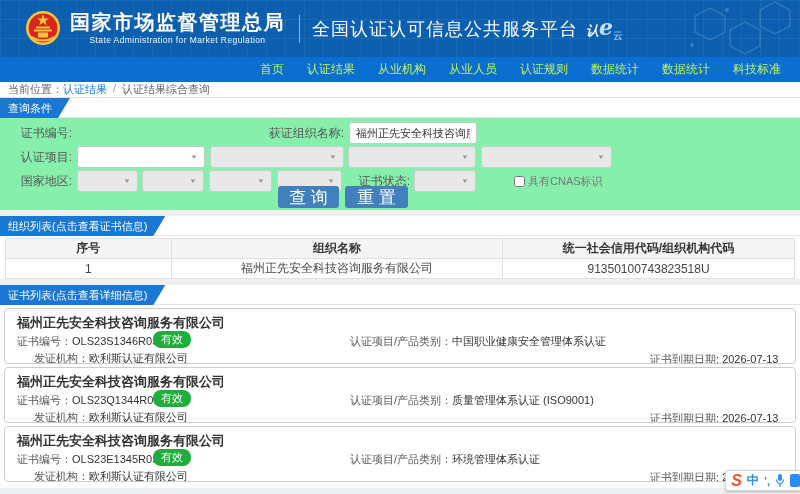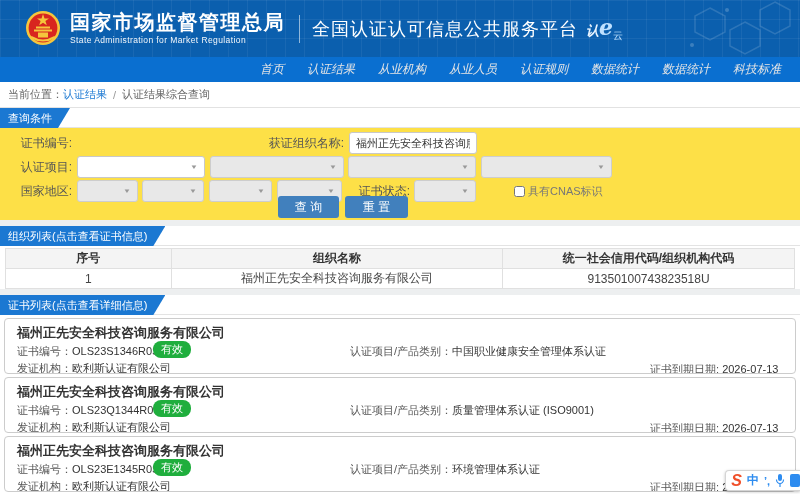--- a/index.html
+++ b/index.html
@@ -13,64 +13,64 @@
     position:relative; height:57px; background:#0b5fae; display:flex; align-items:center;
     background-image:
       linear-gradient(rgba(255,255,255,.06) 1px, transparent 1px),
       linear-gradient(90deg, rgba(255,255,255,.06) 1px, transparent 1px);
     background-size:19px 19px; overflow:hidden;
   }
   .hexes { position:absolute; right:0; top:0; height:57px; }
   .emblem { margin-left:25px; flex:0 0 auto; }
   .agency { margin-left:9px; color:#fff; line-height:1.1; }
   .agency-cn { font-size:20px; font-weight:bold; letter-spacing:1.5px; }
-  .agency-en { font-size:8.5px; letter-spacing:.4px; margin-top:3px; opacity:.95; }
+  .agency-en { font-size:8.5px; letter-spacing:.4px; margin-top:3px; opacity:.95;text-align:center; }
   .hdr-divider { width:1px; height:28px; background:rgba(255,255,255,.55); margin:0 12px 0 14px; }
   .platform { color:#fff; font-size:18px; letter-spacing:1px; }
   .renyun { margin-left:8px; color:#bfe1ff; white-space:nowrap; }
   .renyun .p1 { font-size:13px; font-style:italic; font-weight:bold; color:#eaf5ff; }
   .renyun .p2 { font-size:22px; font-style:italic; font-weight:bold; font-family:"DejaVu Serif",serif; color:#bfe1ff; }
   .renyun .p3 { font-size:10px; color:#bfe1ff; vertical-align:-4px; }
   
   .nav {
     height:25px; background:#0a6fd0; display:flex; justify-content:flex-end; align-items:center;
     gap:23px; padding-right:19px;
   }
-  .nav a { color:#e5e5e5; font-size:12px; text-decoration:none; cursor:pointer;font-style:italic; }
+  .nav a { color:#bef264; font-size:12px; text-decoration:none; cursor:pointer; }
   
   .breadcrumb {
-    height:26px; background:#fff; border-bottom:1px solid #e2e2e2;
-    display:flex; align-items:center; padding-left:8px; font-size:11px; color:#666;
+    height:16px; background:#fff; border-bottom:1px solid #e2e2e2;
+    display:flex; padding-left:8px; font-size:11px; color:#666;
   }
   .breadcrumb .lnk { color:#1e7ad3; cursor:pointer; }
   .breadcrumb .sep { margin:0 6px; color:#999; }
   
   .ribbon-bar { background:#fff; border-bottom:1px solid #e3e3e3; height:20px; }
   .ribbon {
     display:inline-block; height:20px; line-height:20px; padding:0 18px 0 8px;
     background:#1b78d2; color:#fff; font-size:11px;
     clip-path:polygon(0 0,100% 0,calc(100% - 12px) 100%,0 100%);
   }
   
   .query-section { background:#fff; }
-  .form { position:relative; height:92px; background:#fde047; font-size:12px;text-decoration:underline; }
+  .form { position:relative; height:92px; background:#86efac; font-size:12px;text-decoration:underline; }
   .f-label { position:absolute; height:22px; line-height:22px; text-align:right; color:#555; white-space:nowrap; }
   .inp {
     position:absolute; height:22px; border:1px solid #c8c8c8; border-radius:3px;
     padding:0 6px; font-size:11px; color:#333; background:#fff; outline:none; font-family:inherit;
   }
   .inp::placeholder { color:#b9b9b9; }
   .sel { position:absolute; height:22px; border:1px solid #c8c8c8; border-radius:3px; background:#fff; cursor:pointer; }
   .sel.gray { background:#e8e8e8; border-color:#cdcdcd; }
   .caret { position:absolute; right:6px; top:50%; transform:translateY(-50%) scaleY(.75); font-size:8px; color:#999; }
   .cnas { position:absolute; display:flex; align-items:center; font-size:11px; color:#777; }
   .cnas input { width:11px; height:11px; margin-right:3px; }
   .btn {
     position:absolute; height:22px; background:#4180bd; color:#fff; border:none; border-radius:3px;
-    font-size:12px; cursor:pointer; font-family:inherit;
+    font-size:17px; cursor:pointer; font-family:inherit;
   }
   
   .org-section { margin-top:6px; background:#fff; }
   .org-table-wrap { padding:2px 5px 0 5px; }
   table.org { width:100%; border-collapse:collapse; font-size:12px; table-layout:fixed; }
   table.org th, table.org td { border:1px solid #e0e0e0; text-align:center; height:20px; }
   table.org th { background:#f4f4f4; font-weight:bold; color:#333; }
   table.org td { color:#444; cursor:pointer; }
   col.c1 { width:21%; } col.c2 { width:42%; } col.c3 { width:37%; }
   
@@ -82,21 +82,21 @@
   }
   .c-org { position:absolute; left:12px; top:5px; font-size:13px; font-weight:bold; color:#333; }
   .c-row { position:absolute; top:25px; left:12px; font-size:11px; color:#555; }
   .c-val { color:#333; }
   .c-badge {
     position:absolute; left:148px; top:22px; height:17px; line-height:17px; padding:0 8px;
     background:#1fae3d; color:#fff; font-size:11px; border-radius:8px;
   }
   .c-project { position:absolute; left:345px; top:25px; font-size:11px; color:#555; }
   .c-expiry { position:absolute; left:645px; top:43px; font-size:11px; color:#555; }
-  .c-issuer { position:absolute; left:12px; top:42px; font-size:11px; color:#555; }
+  .c-issuer { position:absolute; left:29px; top:42px; font-size:11px; color:#555; }
   
   .ime {
     position:absolute; right:0; bottom:3px; height:21px; background:#fff;
     border:1px solid #d5d5d5; border-right:none; border-radius:4px 0 0 4px;
     box-shadow:0 1px 3px rgba(0,0,0,.25); display:flex; align-items:center; gap:5px; padding:0 0 0 5px;
   }
   .ime .s-logo { color:#f0502a; font-size:16px; font-weight:900; font-style:italic; line-height:1; }
   .ime .lang { color:#2d8cf0; font-size:12px; font-weight:bold; }
   .ime .punct { color:#2d8cf0; font-size:11px; font-weight:bold; }
   .ime .kb-cut { width:10px; height:13px; background:#2d8cf0; border-radius:2px; flex:0 0 auto; }

